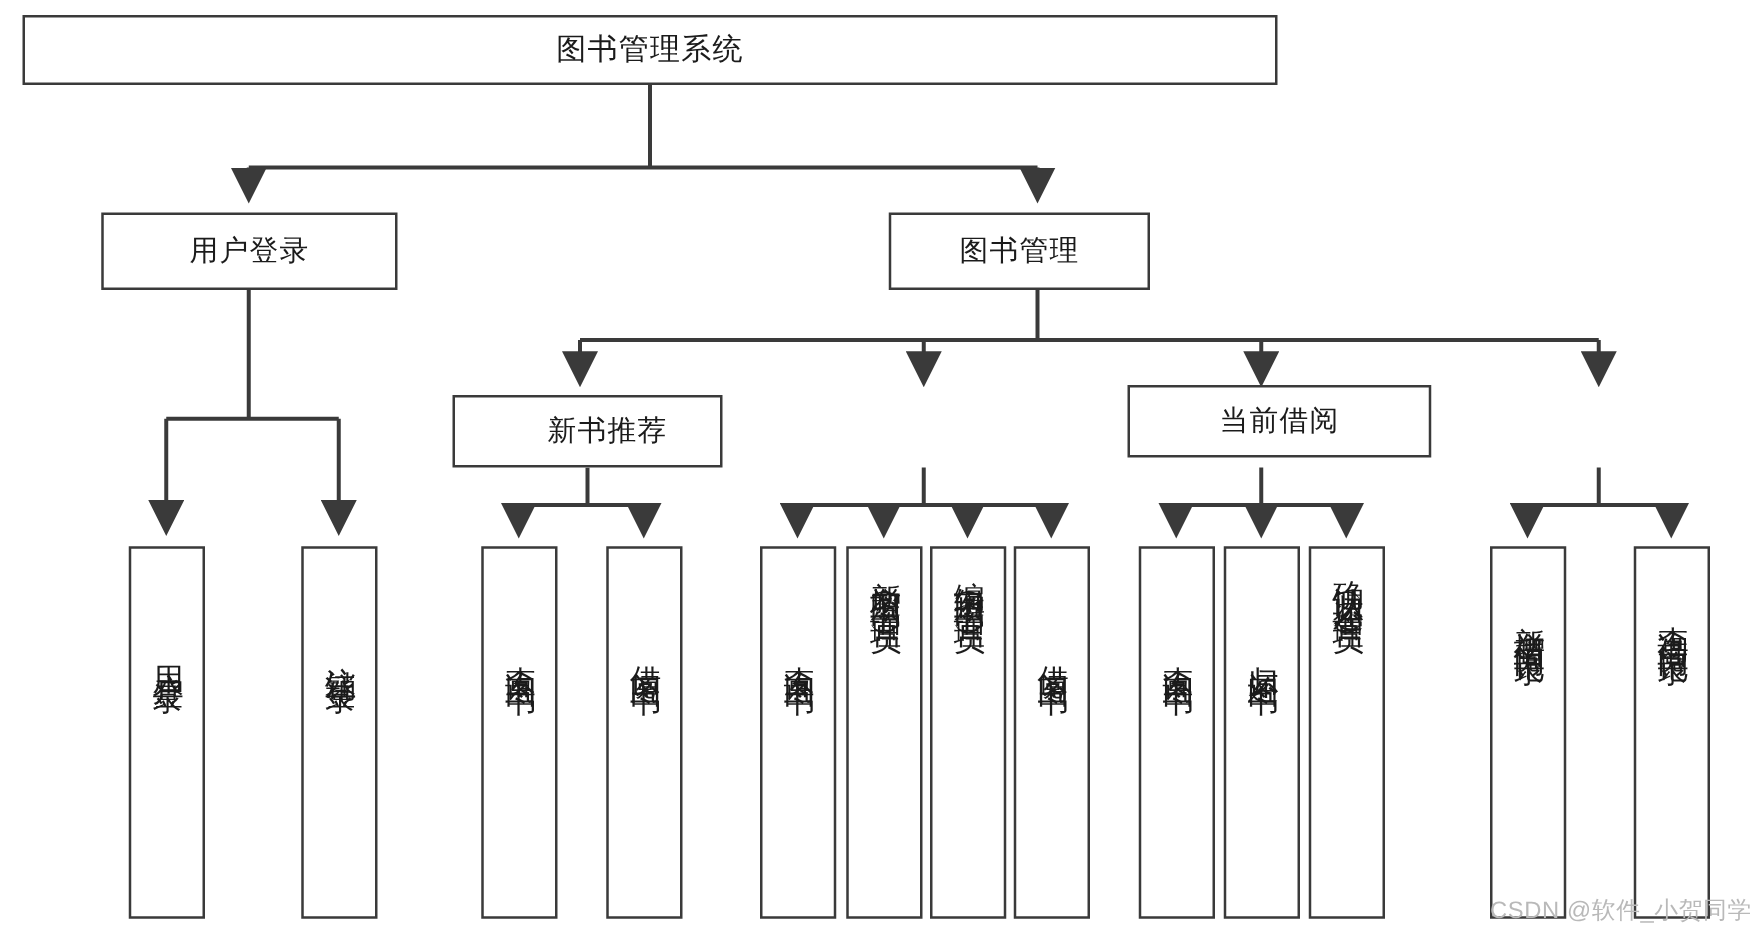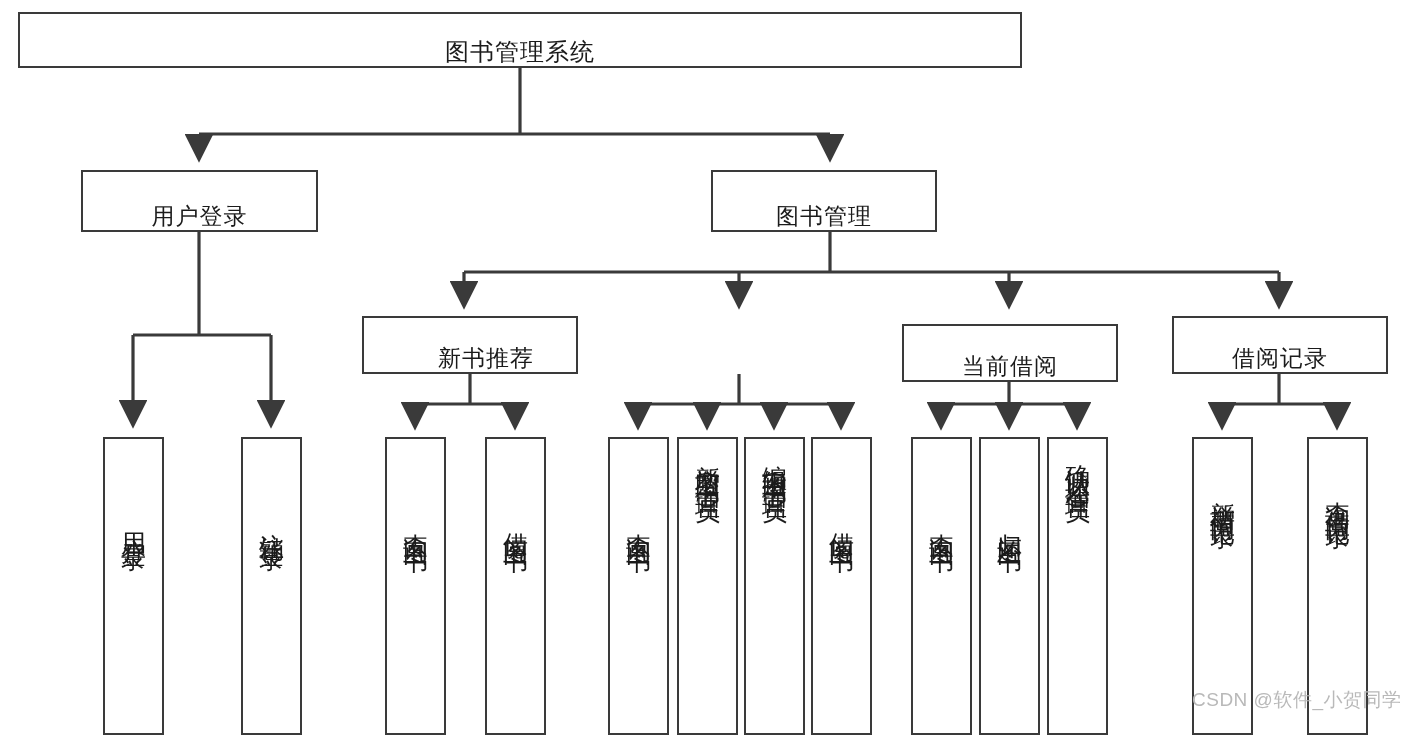--- a/index.html
+++ b/index.html
@@ -24,21 +24,21 @@
     width: 1405px;
     height: 747px;
     pointer-events: none;
   }
   .node {
     position: absolute;
     box-sizing: border-box;
     background: #ffffff;
     border: 2px solid #3a3a3a;
     display: flex;
-    align-items: flex-end;
+    align-items: center;
     justify-content: center;
     color: #1b1b1b;
   }
   .node .lbl {
     display: block;
     text-align: center;
     line-height: 1.12;
     white-space: nowrap;
   }
   
@@ -125,32 +125,29 @@
     </g>
   </svg>
 
   <div class="node h root" style="left:18px; top:12px; width:1004px; height:56px;">
     <span class="lbl">图书管理系统</span>
   </div>
 
   <div class="node h" style="left:81px; top:170px; width:237px; height:62px;">
     <span class="lbl">用户登录</span>
   </div>
-  <div class="node h" style="left:711px; top:170px; width:226px; height:62px;">
+  <div class="node h" style="left:711px; top:170px; width:209px; height:62px;">
     <span class="lbl">图书管理</span>
   </div>
 
   <div class="node h" style="left:362px; top:316px; width:216px; height:58px;padding-left:32px;">
     <span class="lbl">新书推荐</span>
   </div>
-  <div class="node h" style="left:902px; top:324px; width:216px; height:58px;">
+  <div class="node h" style="left:902px; top:308px; width:243px; height:58px;">
     <span class="lbl">当前借阅</span>
-  </div>
-  <div class="node h" style="left:1172px; top:316px; width:216px; height:58px;">
-    <span class="lbl">借阅记录</span>
   </div>
 
   <div class="node v" style="left:103px; top:437px; width:61px; height:298px; padding-top:74px;">
     <span class="lbl">用户登录</span>
   </div>
   <div class="node v" style="left:241px; top:437px; width:61px; height:298px; padding-top:74px;">
     <span class="lbl">注销登录</span>
   </div>
 
   <div class="node v" style="left:385px; top:437px; width:61px; height:298px; padding-top:74px;">
@@ -183,15 +180,15 @@
     <span class="lbl">确认归还（管理员）</span>
   </div>
 
   <div class="node v" style="left:1192px; top:437px; width:61px; height:298px; padding-top:42px;">
     <span class="lbl">新增借阅记录</span>
   </div>
   <div class="node v" style="left:1307px; top:437px; width:61px; height:298px; padding-top:42px;">
     <span class="lbl">查询借阅记录</span>
   </div>
 
-  <div class="watermark" style="left:1192px; top:687px;">CSDN @软件_小贺同学</div>
+  <div class="watermark" style="left:1192px; top:715px;">CSDN @软件_小贺同学</div>
 
 </div>
 
 </body></html>

